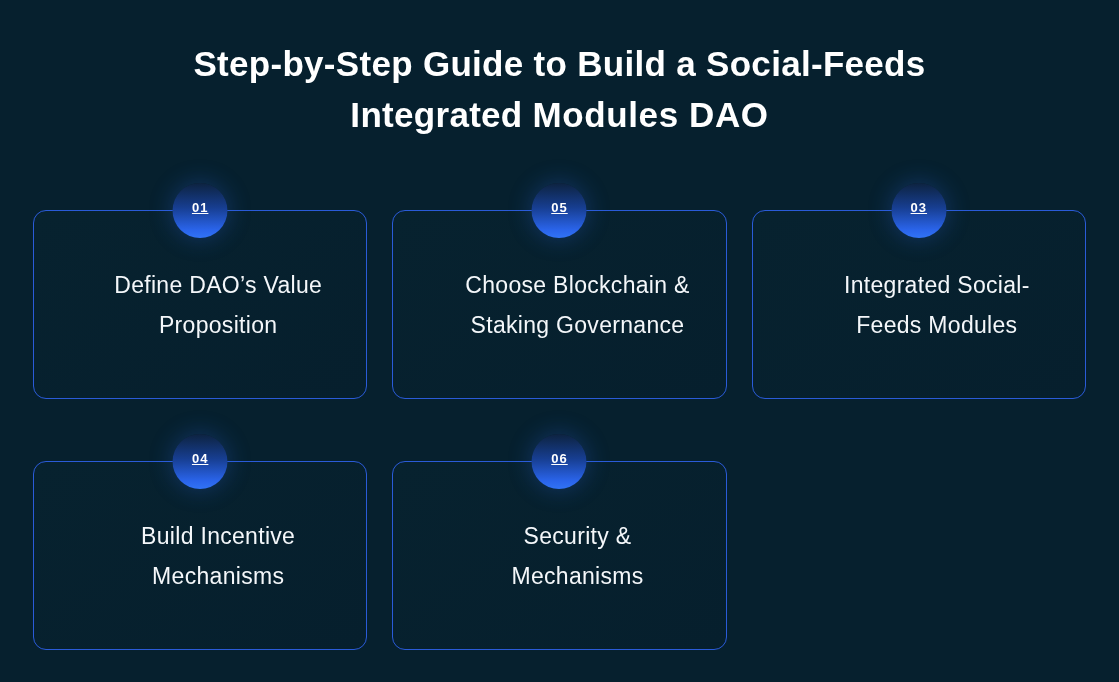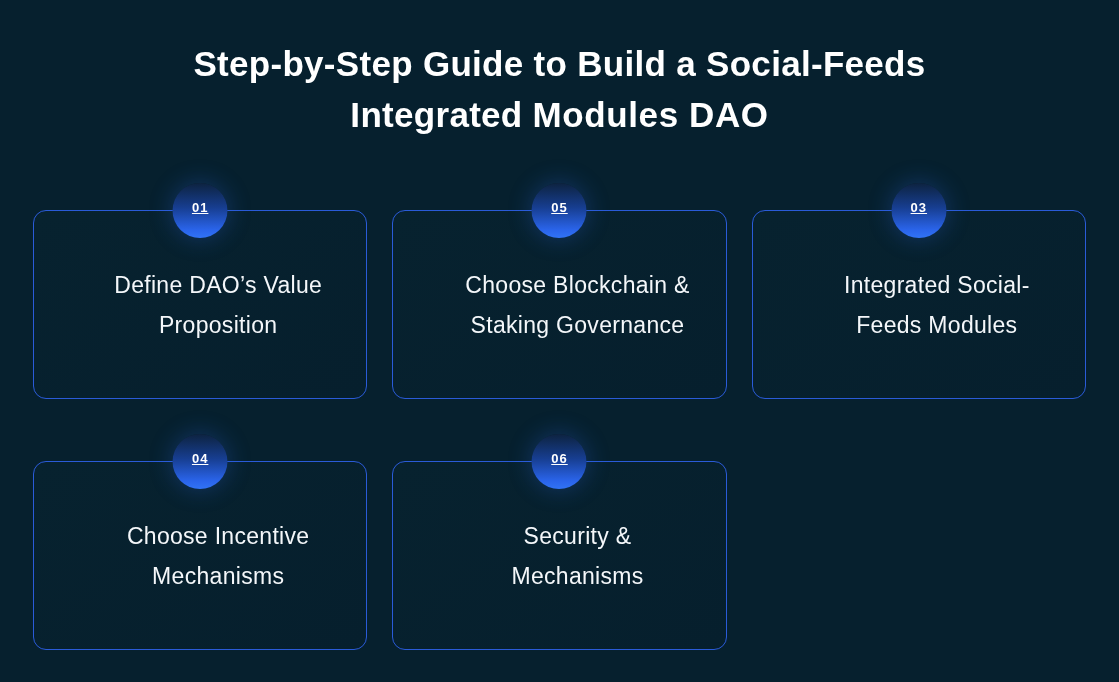--- a/index.html
+++ b/index.html
@@ -105,21 +105,21 @@
       <div class="badge">03</div>
       <div class="label">
         <span class="line">Integrated Social-</span>
         <span class="line">Feeds Modules</span>
       </div>
     </div>
 
     <div class="card">
       <div class="badge">04</div>
       <div class="label">
-        <span class="line">Choose Incentive</span>
+        <span class="line">Build Incentive</span>
         <span class="line">Mechanisms</span>
       </div>
     </div>
 
 
     <div class="card">
       <div class="badge">06</div>
       <div class="label">
         <span class="line">Security &amp;</span>
         <span class="line">Mechanisms</span>

